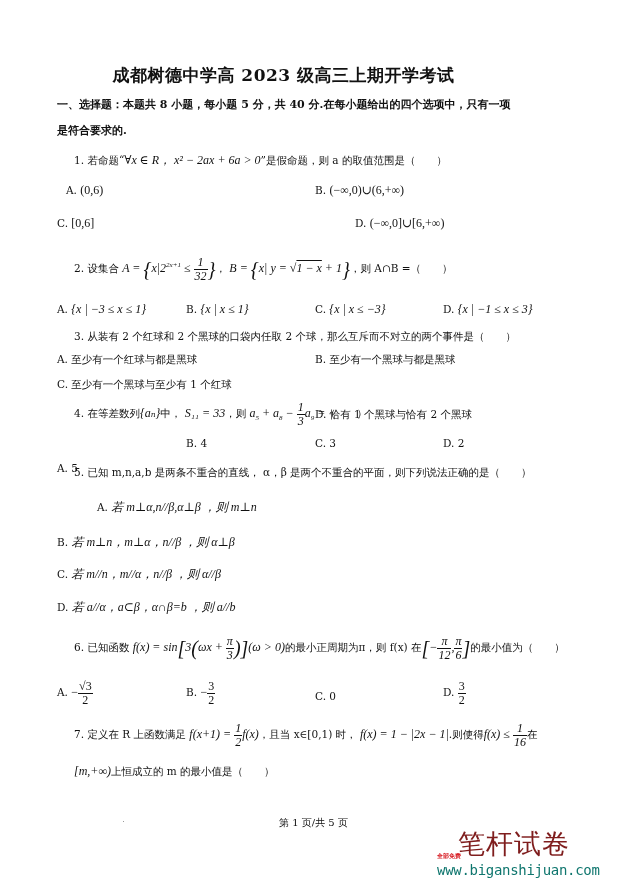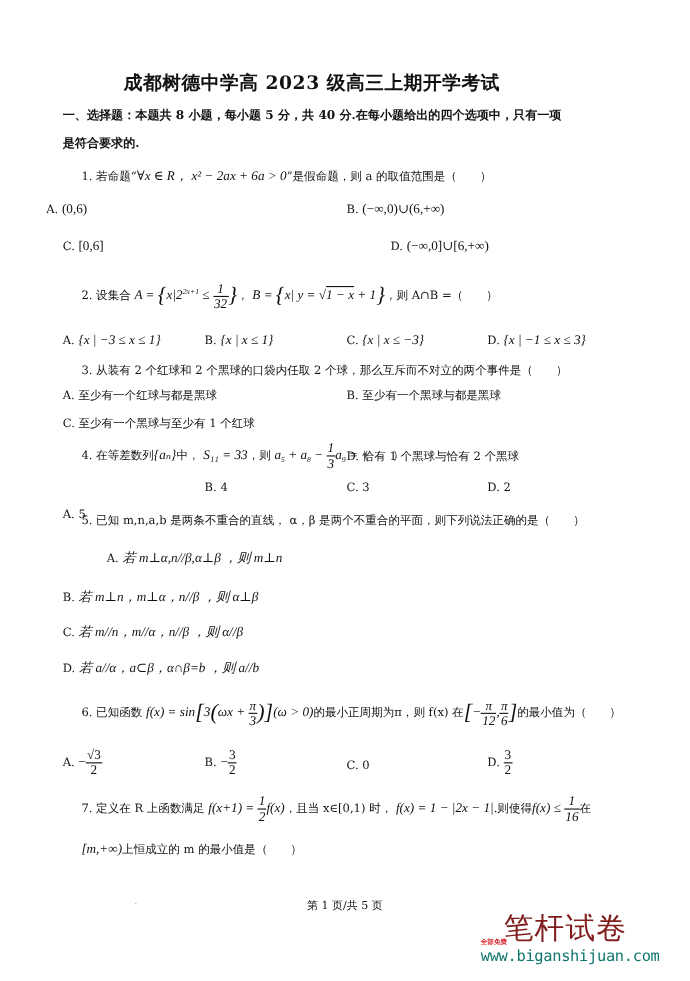--- a/index.html
+++ b/index.html
@@ -46,21 +46,21 @@
 
 <div class="abs title">成都树德中学高 2023 级高三上期开学考试</div>
 
 <div class="abs section" style="top:97px;">一、选择题：本题共 8 小题，每小题 5 分，共 40 分.在每小题给出的四个选项中，只有一项</div>
 <div class="abs section" style="top:123px;">是符合要求的.</div>
 
 <div class="abs q" style="top:152px;">
   <span>1.</span>
   <span>若命题“</span><span class="math">∀x ∈ R， x² − 2ax + 6a &gt; 0</span><span>”是假命题，则 a 的取值范围是（　　）</span>
 </div>
-<div class="abs opt" style="left:42px;top:183px;">
+<div class="abs opt" style="left:66px;top:183px;">
   <span>A.</span>
   <span class="mathup">(0,6)</span>
 </div>
 <div class="abs opt" style="left:315px;top:183px;">
   <span>B.</span>
   <span class="mathup">(−∞,0)∪(6,+∞)</span>
 </div>
 <div class="abs opt" style="left:57px;top:216px;">
   <span>C.</span>
   <span class="mathup">[0,6]</span>

